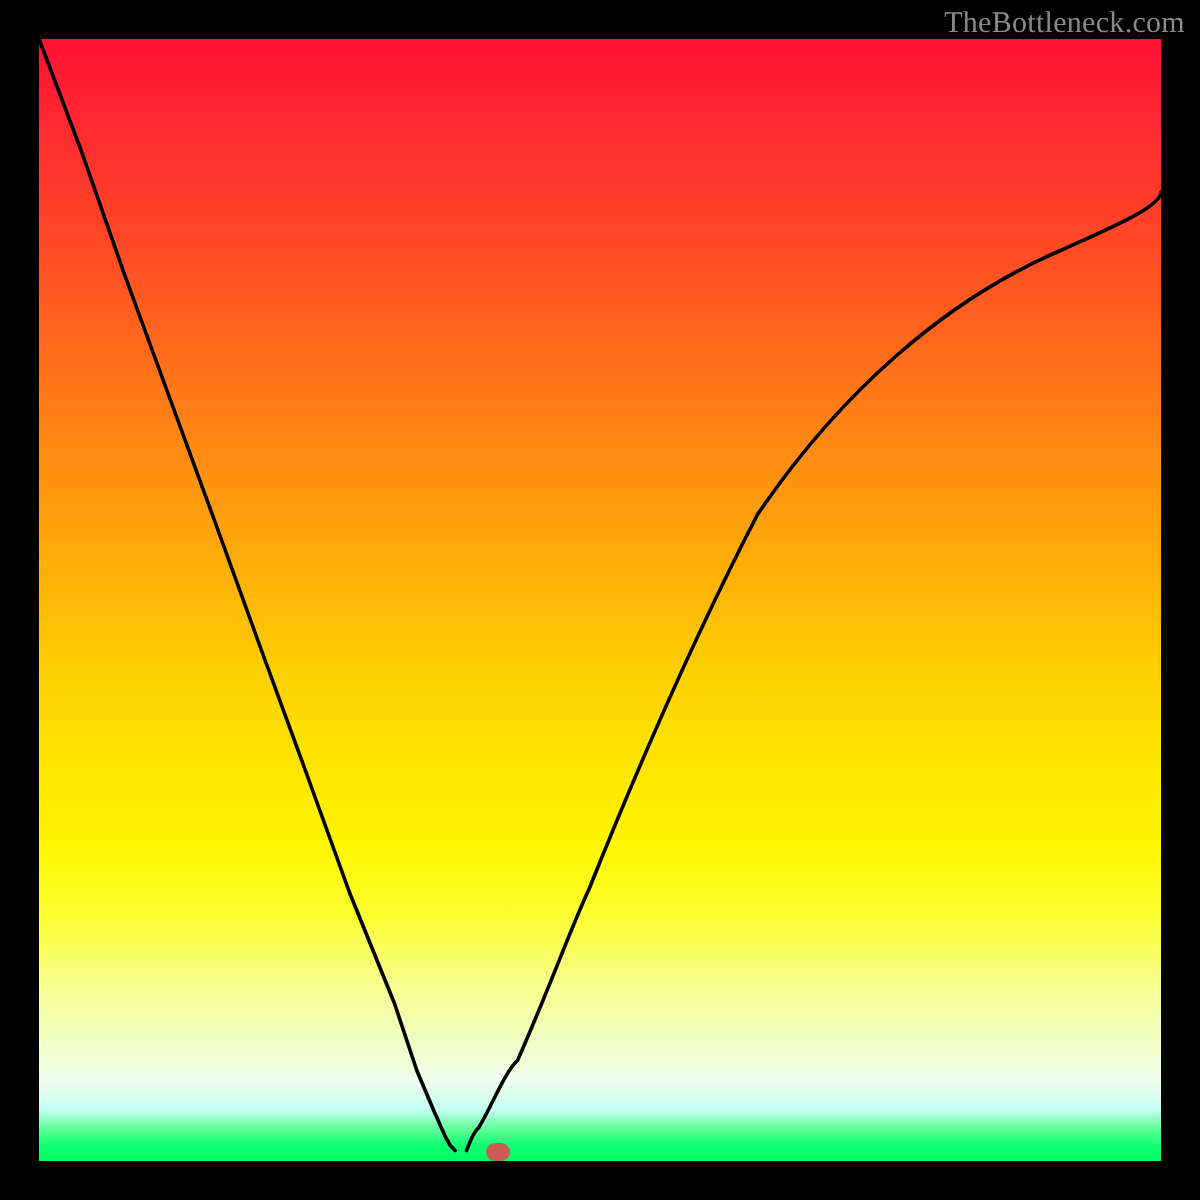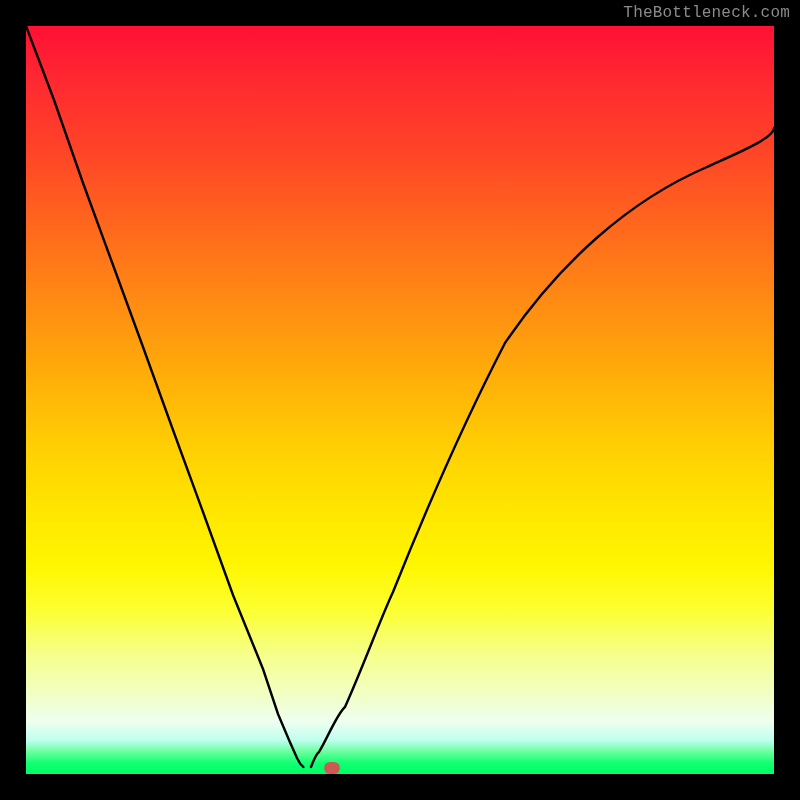--- a/index.html
+++ b/index.html
@@ -35,22 +35,22 @@
       #bfffef 95.5%,
       #6aff9e 97%,
       #10ff70 98.6%,
       #00ff65 100%
     );
   }
   .watermark {
     position: absolute;
     top: 4px;
     right: 10px;
-    font-family: Liberation Mono, monospace;
-    font-size: 16px;
+    font-family: Liberation Serif, serif;
+    font-size: 20px;
     font-weight: 500;
     color: #8a8a8a;
     letter-spacing: 0.2px;
   }
   svg.curves {
     position: absolute;
     left: 0;
     top: 0;
   }
   .marker {

